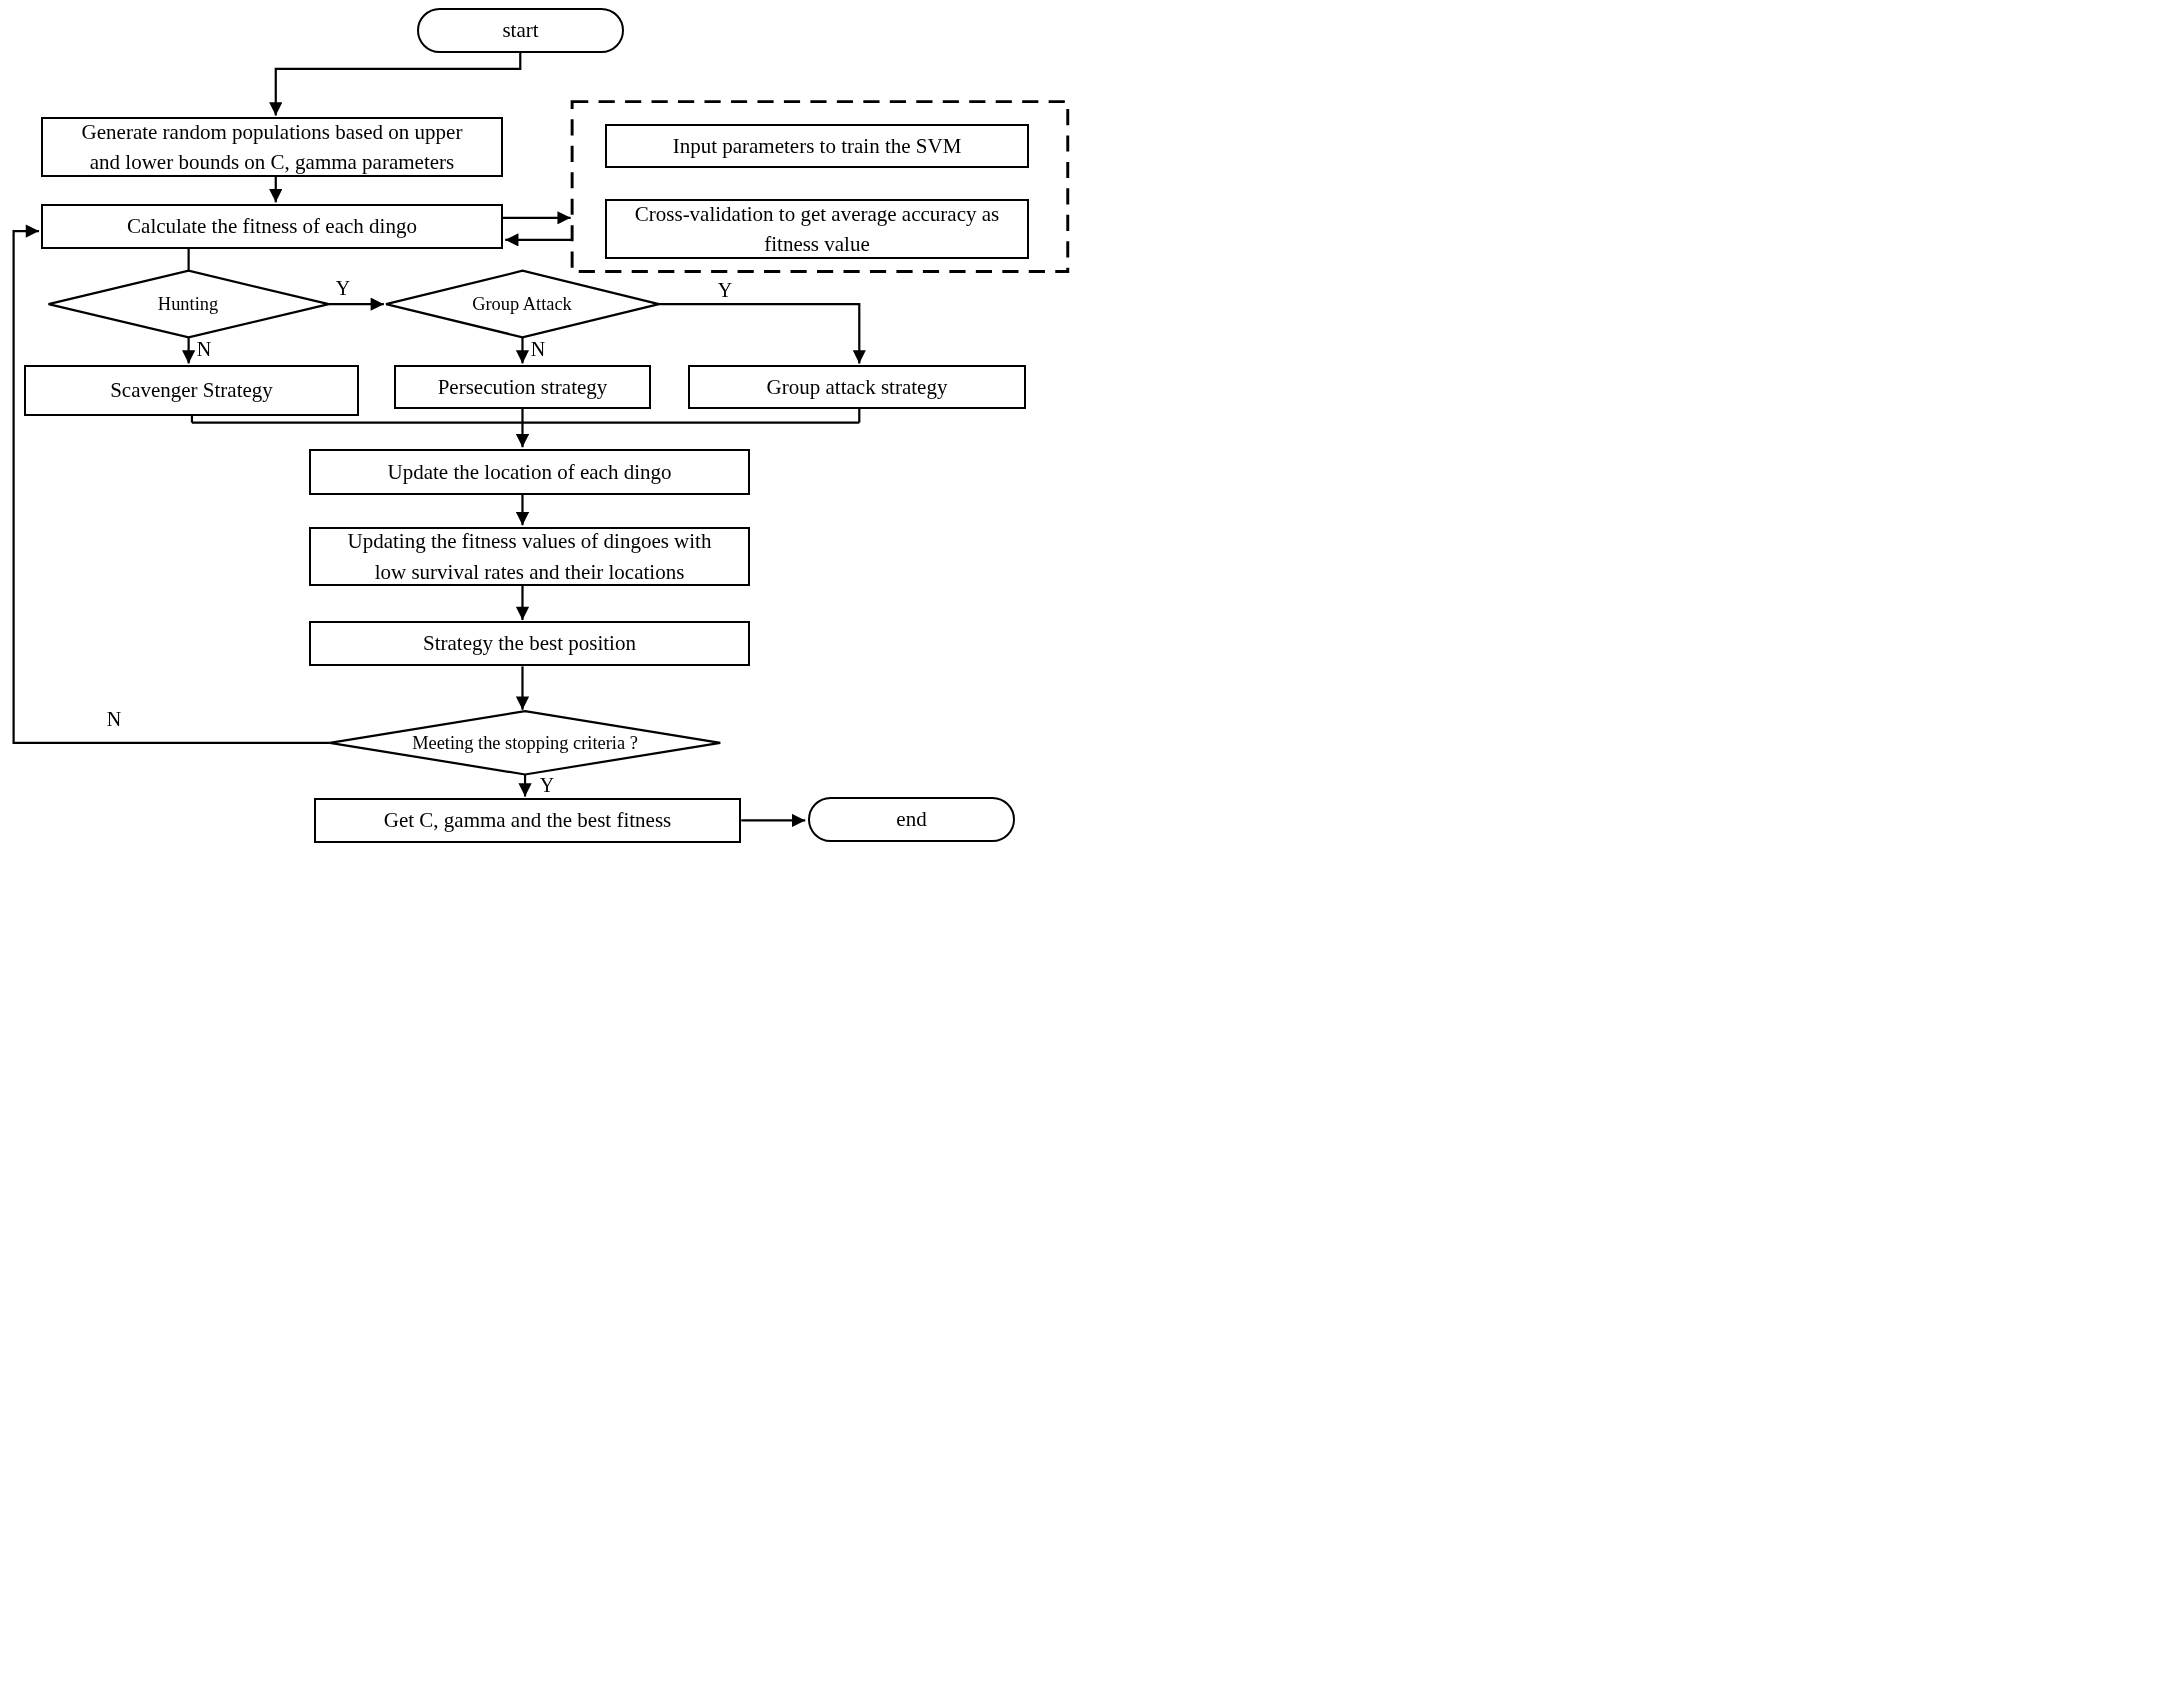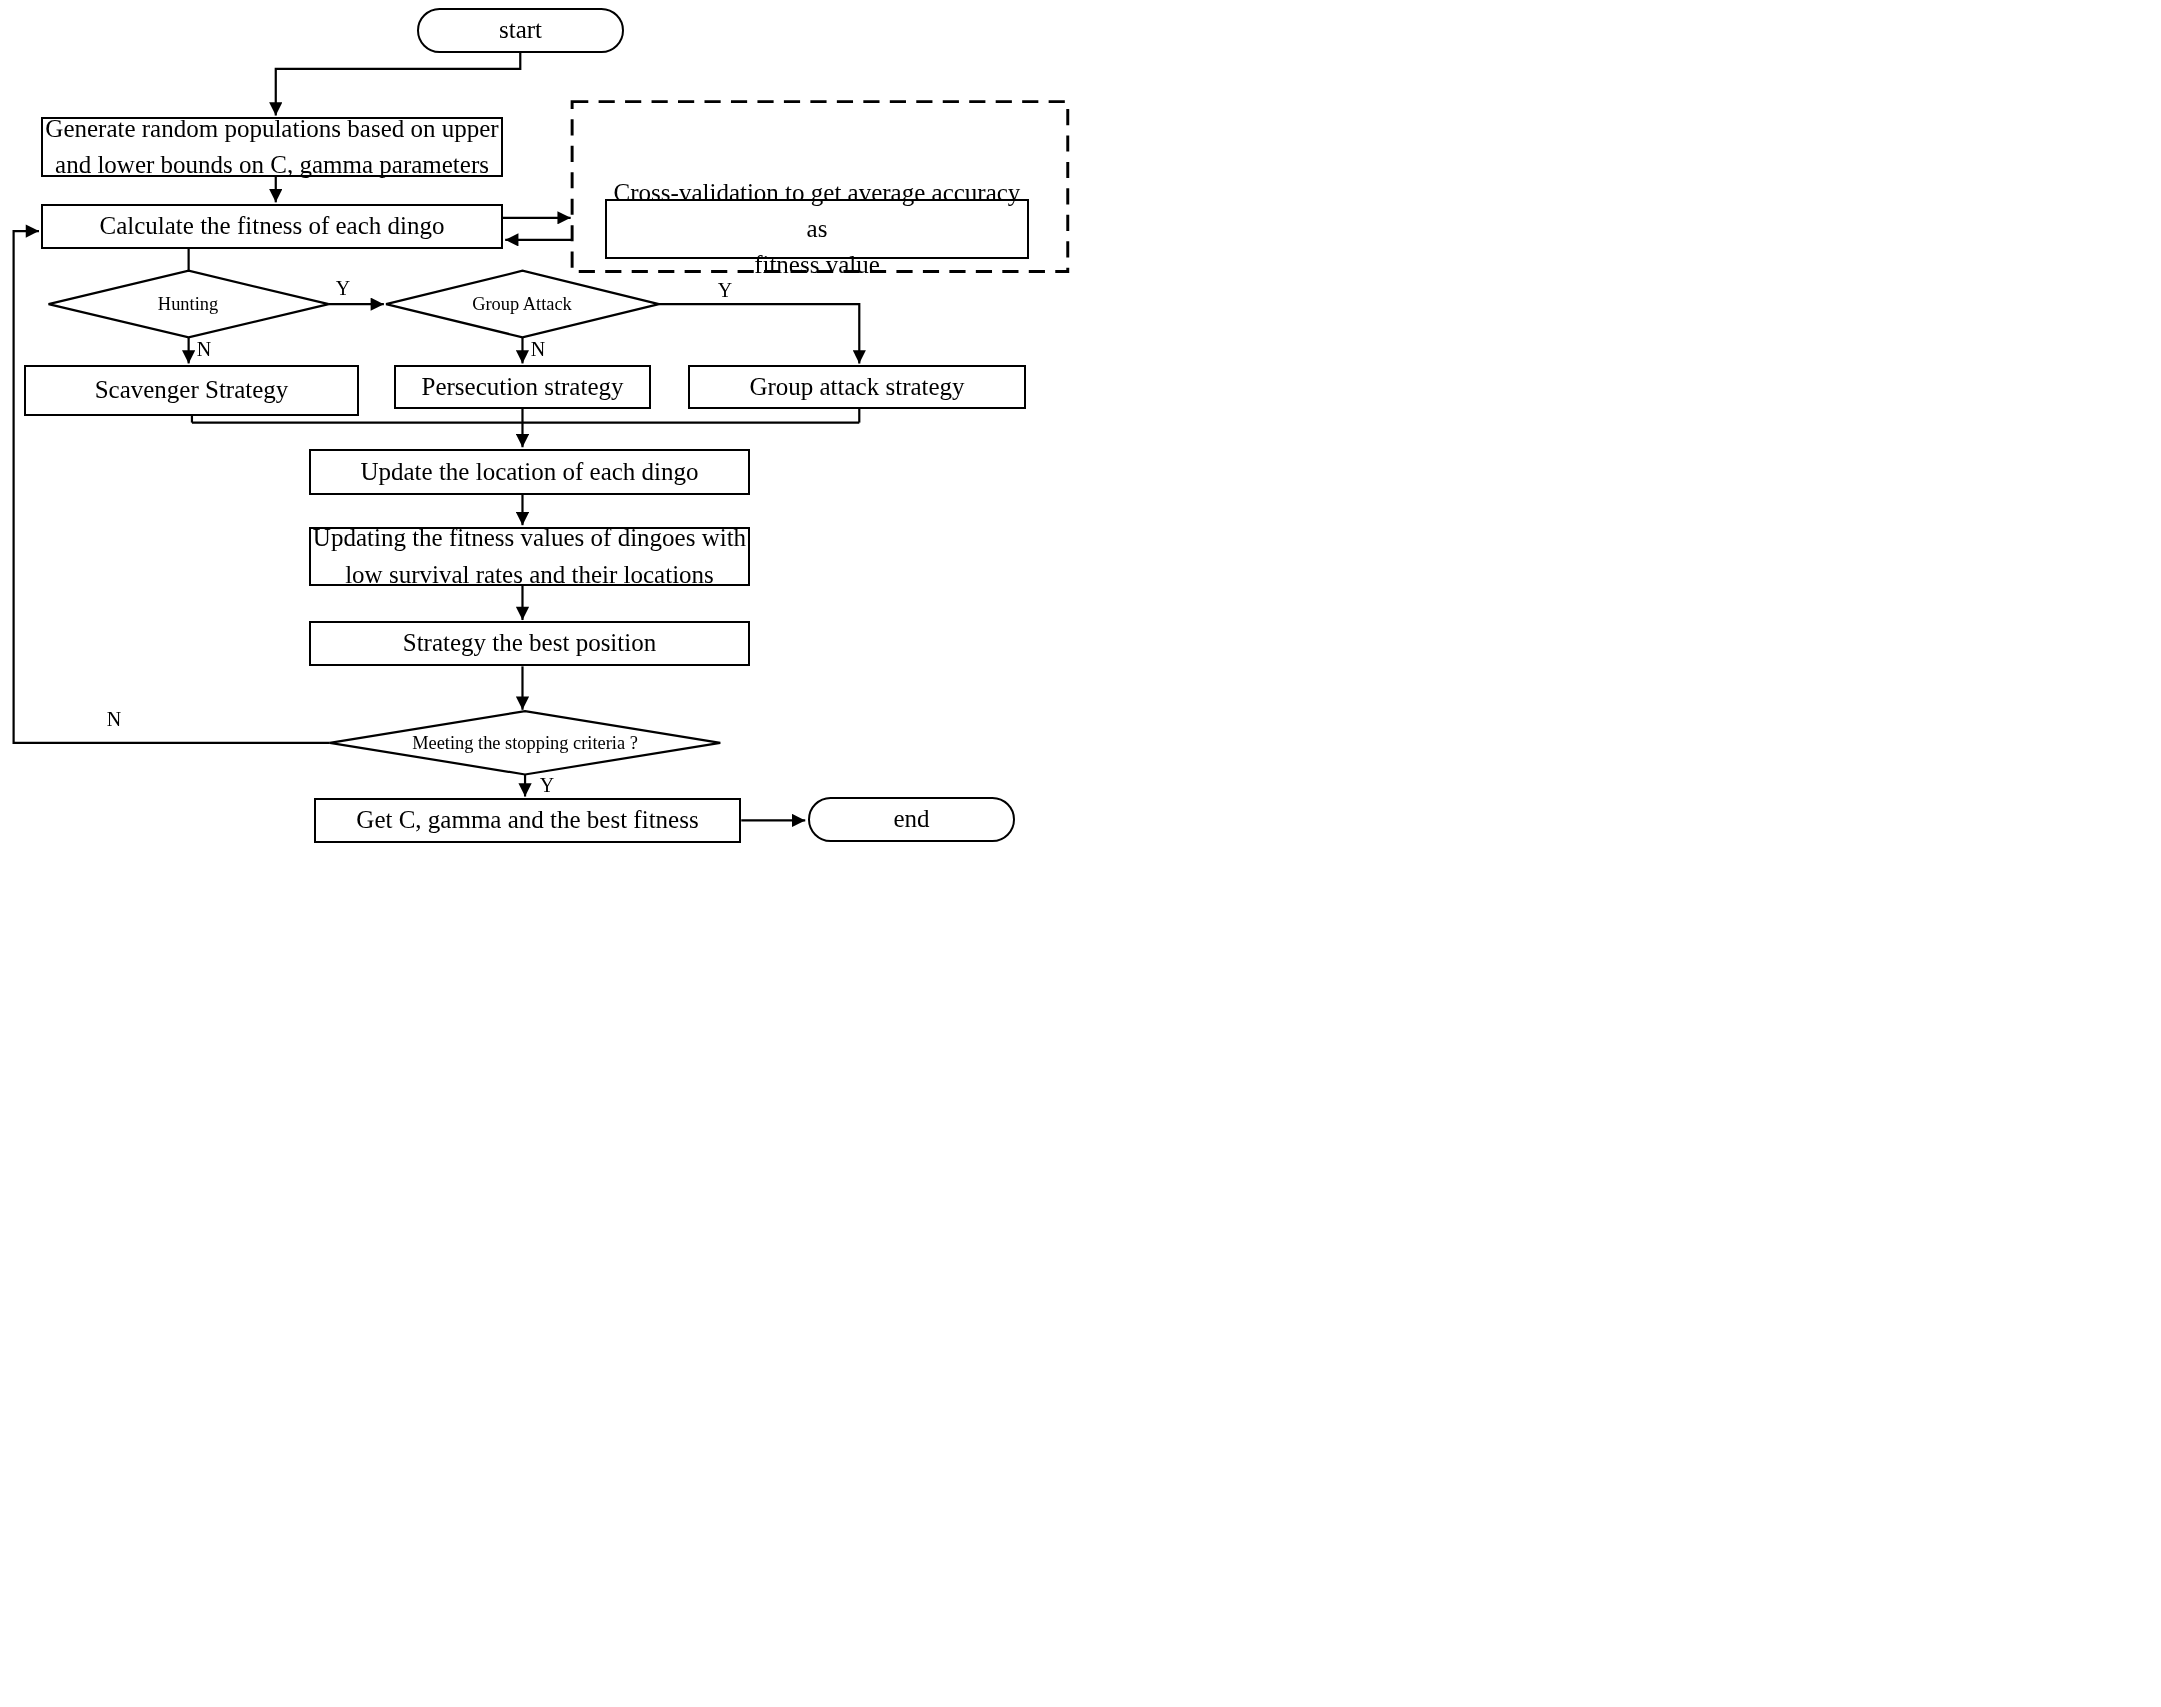--- a/index.html
+++ b/index.html
@@ -23,21 +23,21 @@
     height: 854px;
   }
   .node {
     position: absolute;
     box-sizing: border-box;
     display: flex;
     align-items: center;
     justify-content: center;
     text-align: center;
     white-space: pre-line;
-    font-size: 25px;
+    font-size: 21px;
     line-height: 1.45;
     background: #ffffff;
   }
   .rect {
     border: 2.2px solid #000000;
   }
   .oval {
     border: 2.2px solid #000000;
     border-radius: 23px;
   }
@@ -117,20 +117,21 @@
     <polygon points="448.5,1010 714,967 979.5,1010 714,1053" fill="#ffffff"></polygon>
   </svg>
 
   <div class="node oval n-start"><span>start</span></div>
 
   <div class="node rect n-generate"><span>Generate random populations based on upper
 and lower bounds on C, gamma parameters</span></div>
 
   <div class="node rect n-calc"><span>Calculate the fitness of each dingo</span></div>
 
+  <div class="node rect n-input"><span>Input parameters to train the SVM</span></div>
 
   <div class="node rect n-crossval"><span>Cross-validation to get average accuracy as
 fitness value</span></div>
 
   <div class="node rect n-scav"><span>Scavenger Strategy</span></div>
 
   <div class="node rect n-pers"><span>Persecution strategy</span></div>
 
   <div class="node rect n-gas"><span>Group attack strategy</span></div>
 

